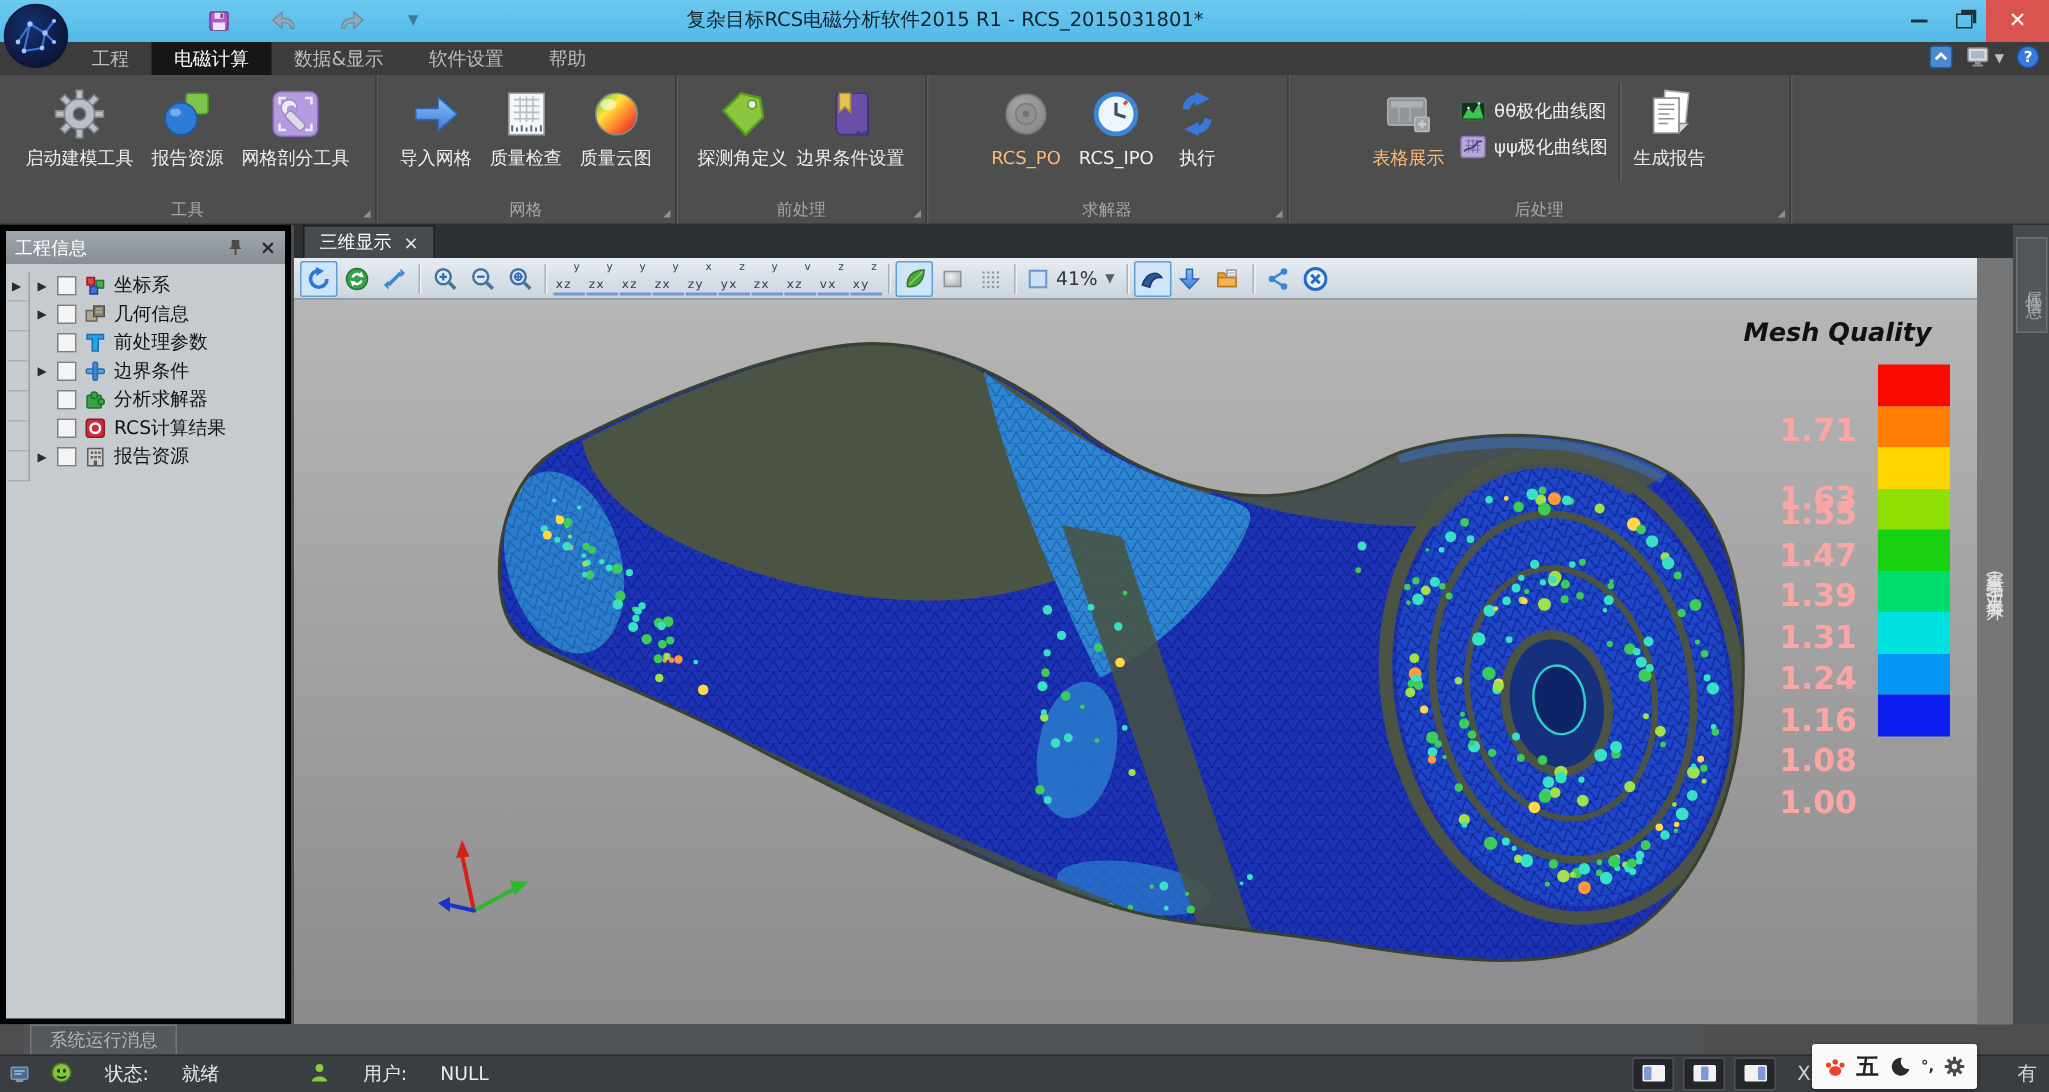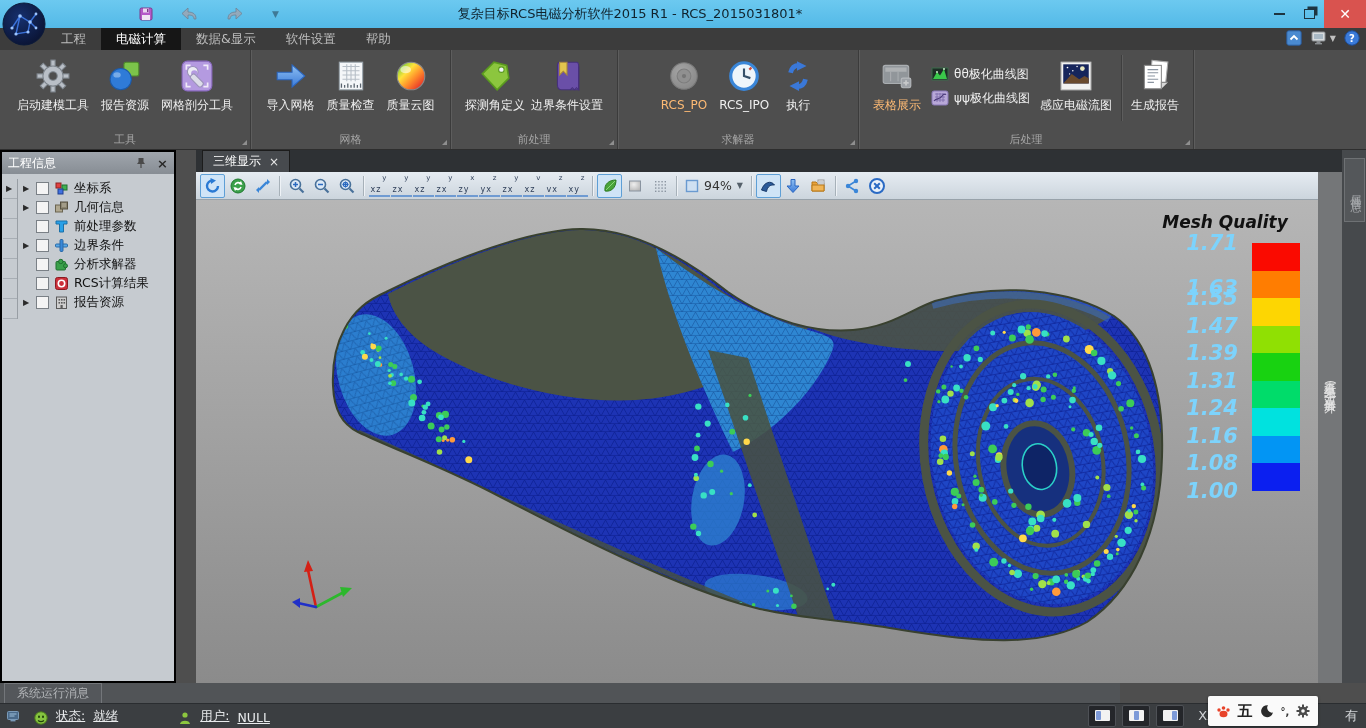--- a/index.html
+++ b/index.html
@@ -37,21 +37,21 @@
   .rgrp-corner{position:absolute;right:3px;bottom:4px;width:0;height:0;border-left:5px solid transparent;border-bottom:5px solid #8f8f8f;}
   .rbtn{display:flex;flex-direction:column;align-items:center;padding:2px 6px;border-radius:2px;}
   .rbtn .ricw{height:42px;display:flex;align-items:center;}
   .rbtn .rlb{font-size:12px;color:#efefef;white-space:nowrap;line-height:16px;}
   .rbtn.disabled .rlb{color:#fdba74;}
   .rcol{display:flex;flex-direction:column;justify-content:center;height:66px;gap:6px;padding:0 4px;}
   .rsmall{display:flex;align-items:center;gap:5px;color:#efefef;font-size:12px;white-space:nowrap;}
   .rvsep{width:1px;height:66px;background:#3e3e3e;box-shadow:1px 0 0 #5d5d5d;margin:2px 3px 0;}
 
   
-  .lpanel{left:0;top:150px;width:176px;height:533px;background:#c6cbd0;border:2px solid #000000;box-sizing:border-box;}
+  .lpanel{left:0;top:150px;width:194px;height:533px;background:#c6cbd0;border:4px solid #000000;box-sizing:border-box;}
   .lp-head{height:22px;background:linear-gradient(#a0a6ad,#878d94);display:flex;align-items:center;padding:0 6px;color:#fff;font-size:12px;}
   .lp-head .sp{flex:1;}
   .lp-gutter{position:absolute;left:1px;top:27px;width:14px;height:140px;border-right:1px solid #989ea4;}
   .lp-gut-cell{height:19px;border-bottom:1px solid #a8aeb4;position:relative;}
   .tree{position:absolute;left:15px;top:27px;right:2px;}
   .trow{height:19px;display:flex;align-items:center;gap:5px;padding-left:4px;}
   .texp{width:10px;font-size:8px;color:#2a2a2a;text-align:center;}
   .tchk{width:11px;height:11px;background:#f4f4f4;border:1px solid #7a8086;}
   .tlab{color:#111;font-size:12.5px;white-space:nowrap;}
   .gut-arrow{position:absolute;left:3px;top:5px;font-size:8px;color:#2a2a2a;}
@@ -77,35 +77,35 @@
 
   
   .viewport{left:196px;top:200px;width:1122px;height:483px;}
 
   
   .legend{left:1150px;top:212px;width:160px;height:260px;z-index:5;}
   .lg-title{position:absolute;left:0;top:0;width:150px;text-align:center;font-size:17px;font-style:italic;font-weight:bold;color:#111;}
   .lg-bar{position:absolute;left:102px;top:31px;width:48px;height:248px;}
   .lg-band{height:27.55px;}
   .lg-labels{position:absolute;left:0;top:31px;width:94px;height:260px;}
-  .lg-val{position:absolute;right:6px;width:88px;text-align:right;font-size:21px;font-style:italic;font-weight:bold;color:#7dd3fc;line-height:22px;}
+  .lg-val{position:absolute;right:6px;width:88px;text-align:right;font-size:21px;font-weight:bold;color:#fca5a5;line-height:22px;margin-top:44px;}
 
   
   .result-strip{left:1318px;top:150px;width:24px;height:533px;background:#747678;}
   .result-strip .cap{position:absolute;left:0;top:0;width:24px;height:22px;background:#2e3134;}
   .result-label{position:absolute;left:3px;top:222px;writing-mode:vertical-rl;color:#e3e3e3;font-size:12px;letter-spacing:2px;}
   .rdock{left:1342px;top:150px;width:24px;height:533px;background:#46494c;}
   .props-tab{position:absolute;left:2px;top:8px;width:19px;height:62px;background:#54575a;border:1px solid #6e7174;display:flex;align-items:center;justify-content:center;}
   .props-tab span{writing-mode:vertical-rl;color:#a3a6a9;font-size:11px;letter-spacing:2px;}
 
   
-  .bottomrow{left:0;top:683px;width:1120px;height:20px;background:#515457;}
+  .bottomrow{left:16px;top:683px;width:1120px;height:20px;background:#515457;}
   .msg-tab{position:absolute;left:4px;top:0;height:19px;padding:0 12px;background:#54575b;border:1px solid #73767a;border-bottom:none;color:#b2b5b8;font-size:12px;line-height:19px;}
   .statusbar{left:0;top:703px;width:1366px;height:25px;background:#3b3e41;border-top:1px solid #2a2d30;box-sizing:border-box;display:flex;align-items:center;color:#e9ebed;}
-  .sb-item{display:flex;align-items:flex-end;gap:8px;margin-left:14px;font-size:12.5px;text-decoration:underline;}
+  .sb-item{display:flex;align-items:flex-start;gap:22px;margin-left:14px;font-size:12.5px;}
   .sb-right{position:absolute;right:0;top:703px;height:25px;display:flex;align-items:center;gap:6px;}
   .laybtn{width:26px;height:20px;background:#24262a;border:1px solid #4e5156;border-radius:2px;display:flex;align-items:center;justify-content:center;}
   .lay-in{width:15px;height:11px;background:#f2f2f2;border-radius:1px;position:relative;}
   .lay-bar{position:absolute;top:1px;bottom:1px;width:5px;background:#7d9ad8;border-radius:1px;}
   .sb-text{color:#cfd2d5;font-size:13px;}
   .ime{left:1208px;top:696px;width:102px;height:30px;background:#fafafa;border-radius:2px;box-shadow:0 1px 3px rgba(0,0,0,.45);display:flex;align-items:center;justify-content:space-around;padding:0 4px;z-index:60;}
   .ime-char{font-size:15px;font-weight:bold;color:#222;}
   .ime-punc{font-size:10px;color:#333;font-weight:bold;}
 </style>
 </head>
@@ -640,28 +640,20 @@
       </div>
       <div class="rsmall">
         <span>
             <svg class="ic" width="18" height="18">
               <use href="#sy-chart2"></use>
             </svg>
           </span>
         <span>ψψ极化曲线图</span>
       </div>
     </div>
-    <div class="rbtn">
-      <span class="ricw">
-          <svg class="ic" width="34" height="34">
-            <use href="#sy-photo"></use>
-          </svg>
-        </span>
-      <span class="rlb">感应电磁流图</span>
-    </div>
     <div class="rvsep"></div>
     <div class="rbtn">
       <span class="ricw">
           <svg class="ic" width="34" height="34">
             <use href="#sy-report"></use>
           </svg>
         </span>
       <span class="rlb">生成报告</span>
     </div>
     <span class="rgrp-label">后处理</span>
@@ -862,21 +854,21 @@
   <span class="vbtn">
       <svg class="ic" width="16" height="16">
         <use href="#sy-dots"></use>
       </svg>
     </span>
   <span class="vsep"></span>
   <span class="zoomctl">
     <svg class="ic" width="14" height="14">
         <use href="#sy-zsq"></use>
       </svg>
-    <span class="zv">94%</span>
+    <span class="zv">41%</span>
     <span class="caret">▼</span>
   </span>
   <span class="vsep"></span>
   <span class="vbtn active">
       <svg class="ic" width="16" height="16">
         <use href="#sy-bird"></use>
       </svg>
     </span>
   <span class="vbtn">
       <svg class="ic" width="16" height="16">

